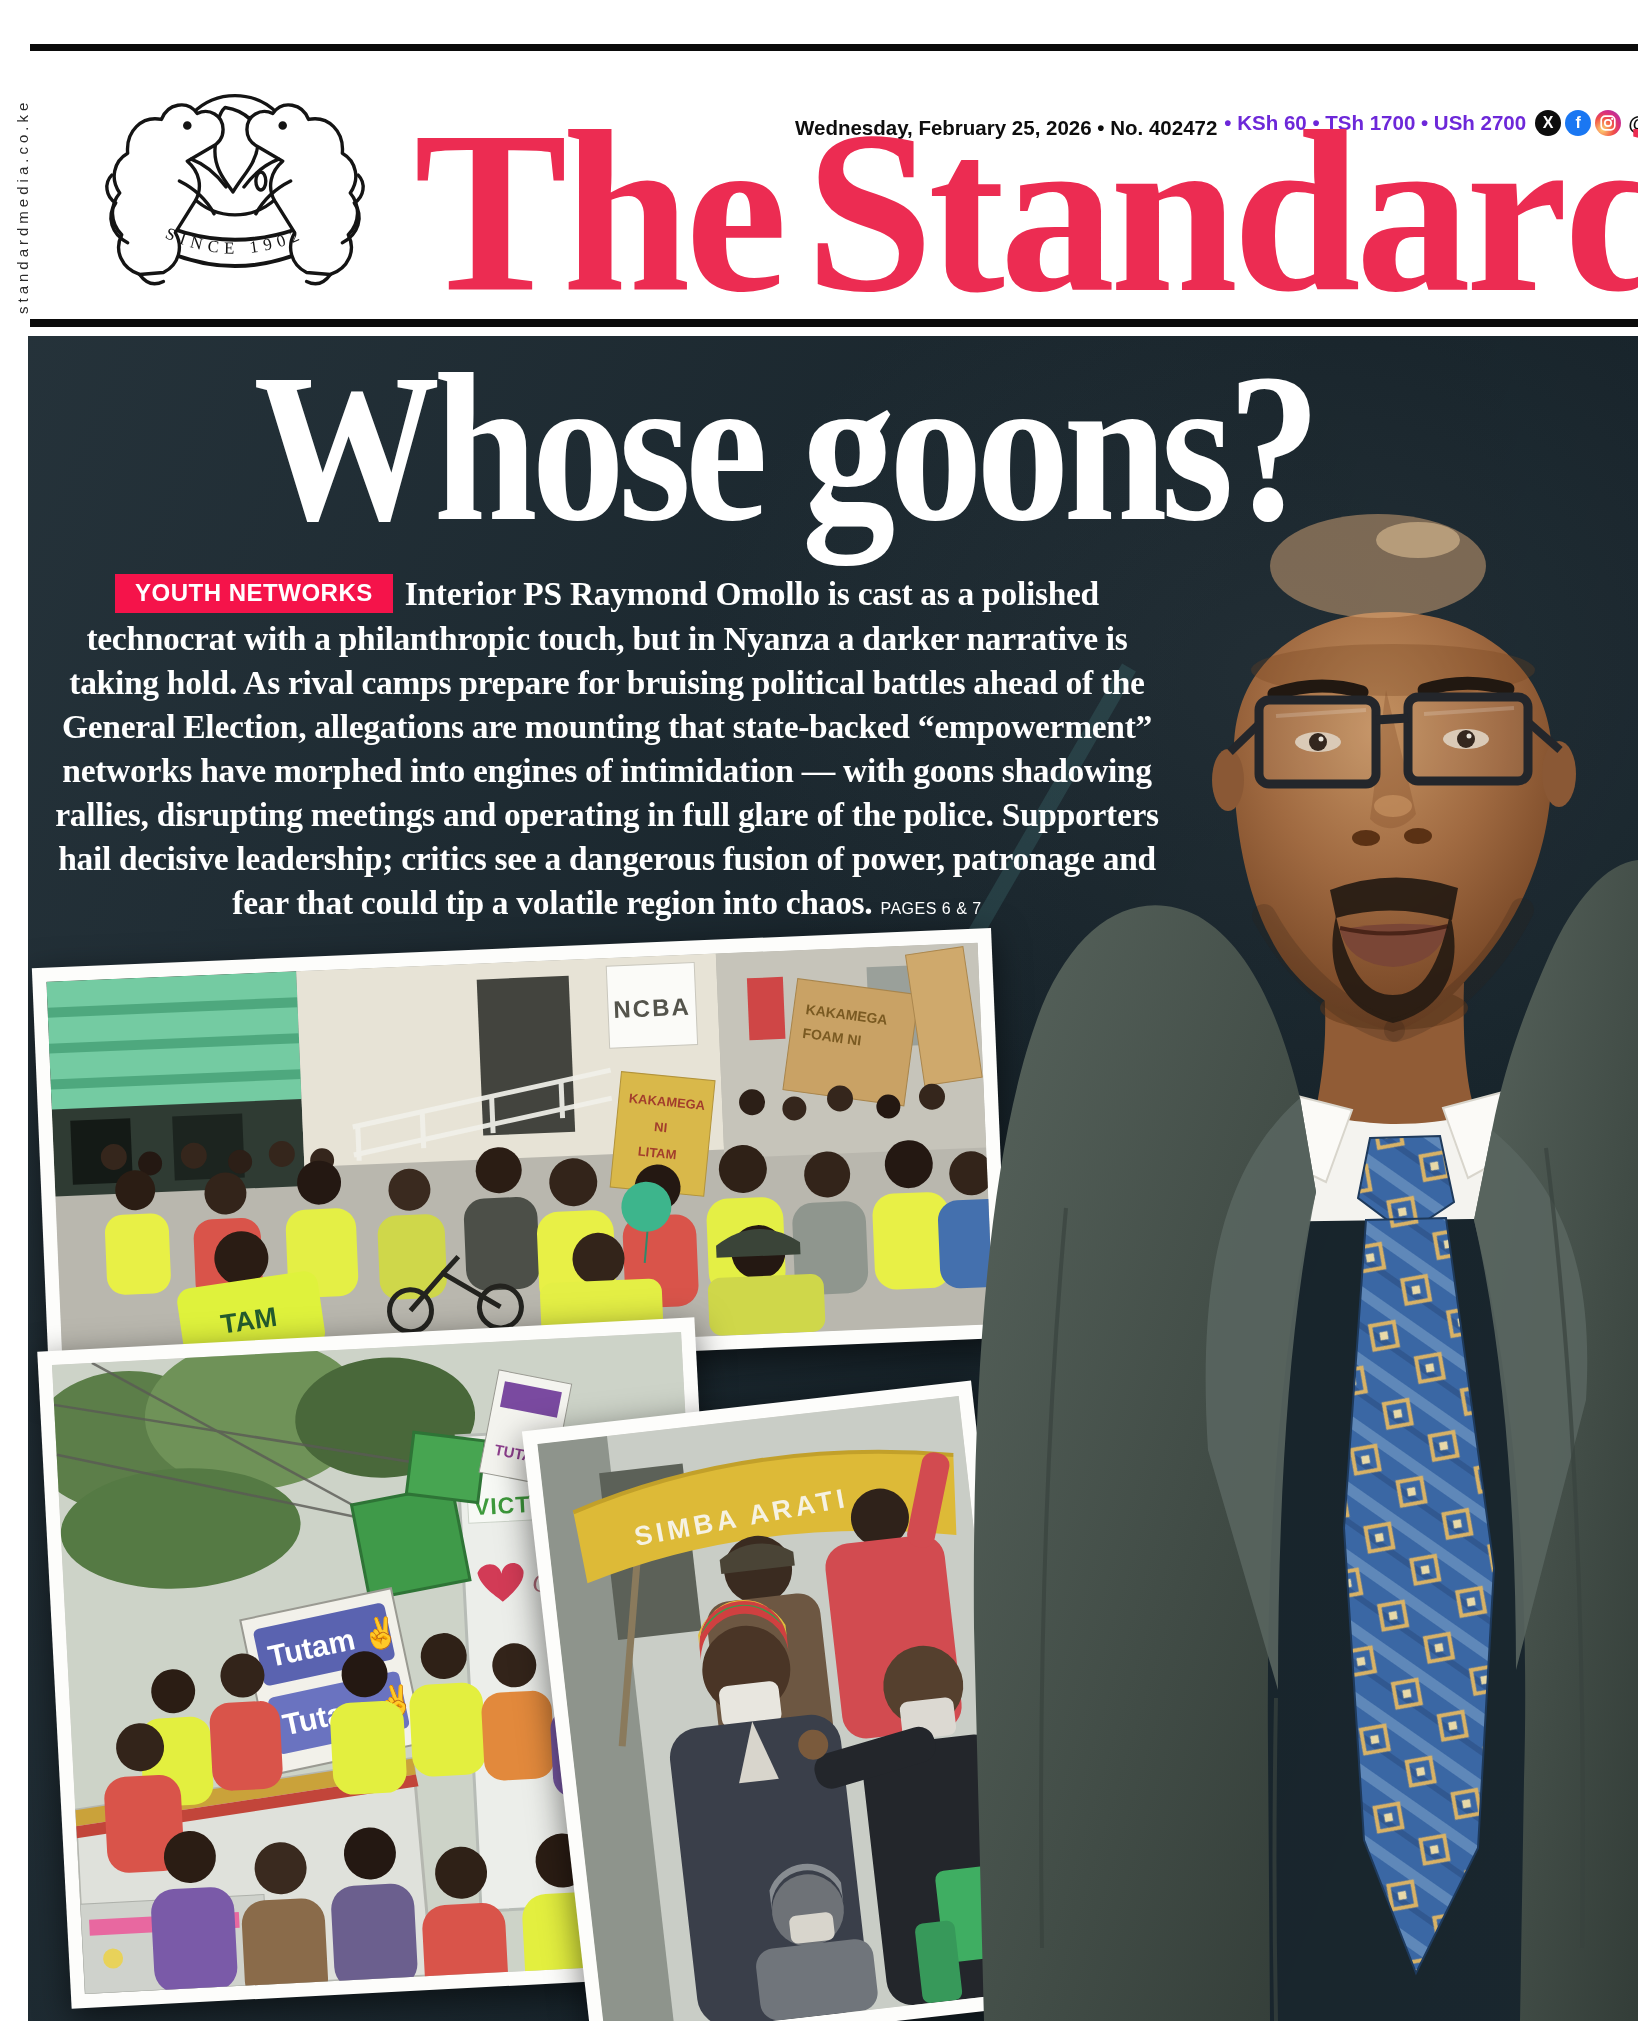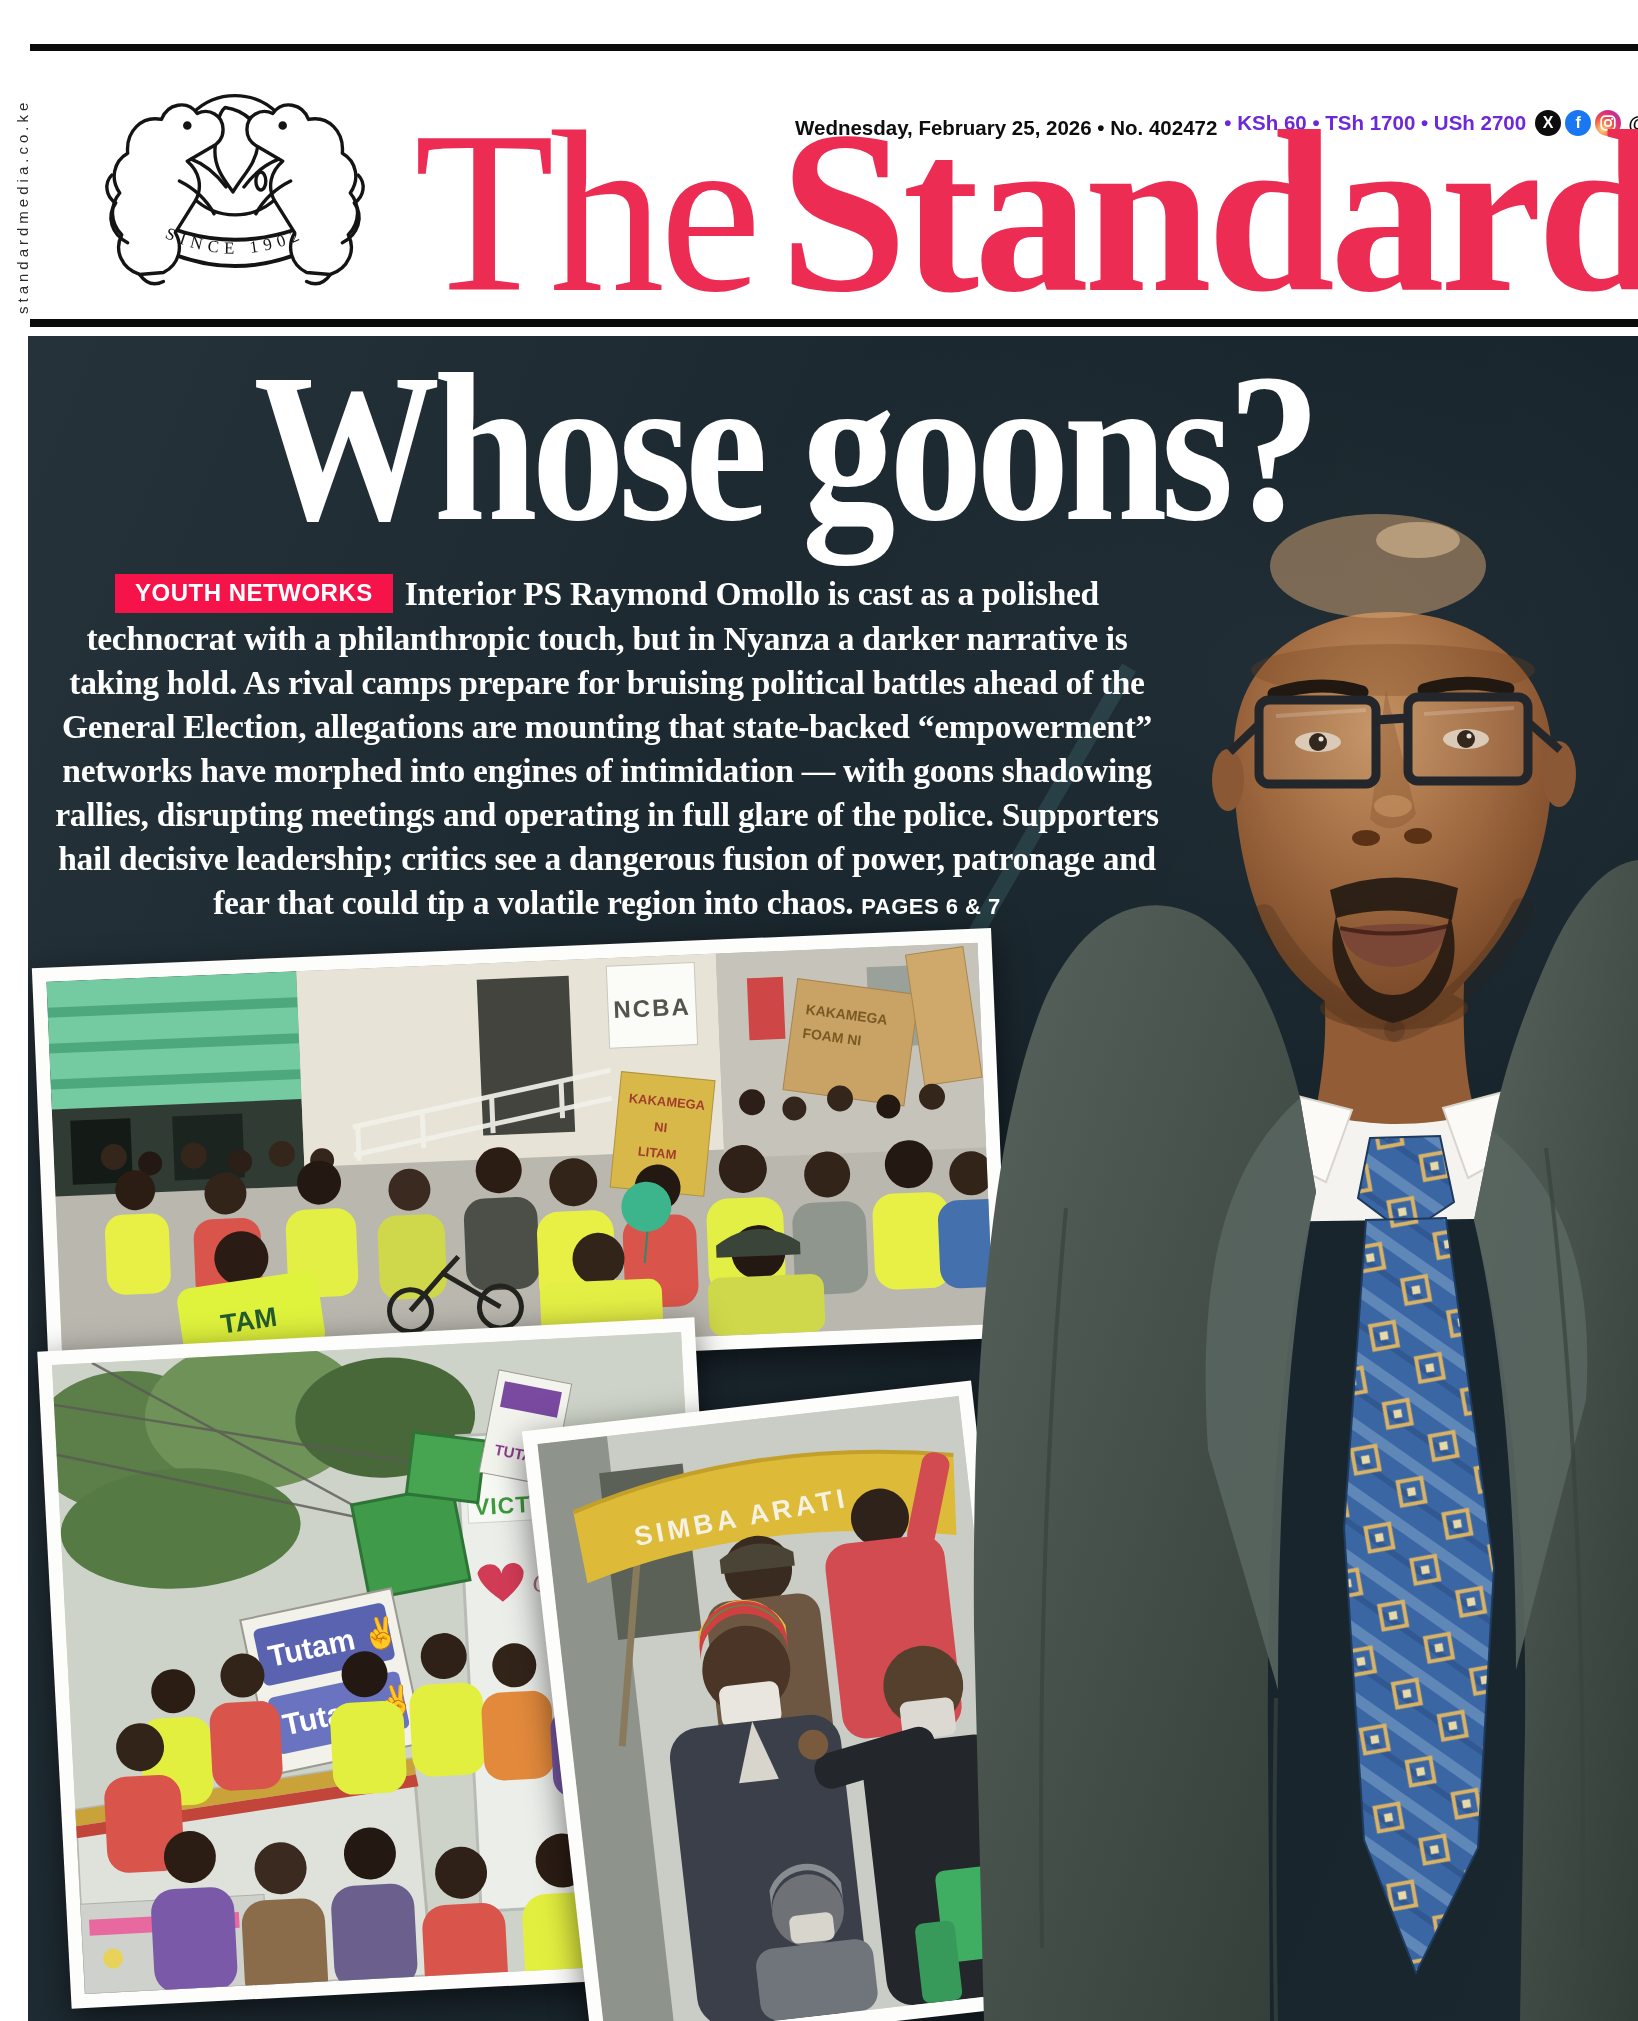--- a/index.html
+++ b/index.html
@@ -19,38 +19,38 @@
   .dateline .d-bold{font-weight:700;color:#0e0e0e;margin-top:11px;}
   .dateline .d-light{font-weight:600;color:#6d28d9;}
   .soc{display:inline-flex;gap:4px;align-items:center;margin-left:2px;}
   .soc .ic{width:26px;height:26px;border-radius:50%;display:inline-flex;align-items:center;justify-content:center;
     font-family:"Liberation Sans",sans-serif;font-weight:700;color:#fff;font-size:16px;}
   .ic-x{background:#0d0d0d;}
   .ic-fb{background:#1a77f2;font-family:"Liberation Serif",serif;font-size:19px;}
   .ic-ig{background:radial-gradient(circle at 28% 75%,#fed373 0%,#f15245 42%,#d92e7f 65%,#9b36b7 95%);}
   .handle{font-weight:700;font-size:21px;color:#0d0d0d;font-family:"Liberation Sans",sans-serif;}
   .masthead{left:414px;top:104px;font-size:230px;line-height:.95;letter-spacing:-5px;color:#ec2c52;white-space:nowrap;}
-  .masthead .mh-light{font-weight:400;margin-right:.1em;}
+  .masthead .mh-light{font-weight:700;margin-right:.1em;}
   .masthead .mh-bold{font-weight:700;}
 
   
   .cover{left:28px;top:336px;right:0;bottom:0;
     background:
       linear-gradient(112deg, rgba(255,255,255,.045) 0%, rgba(0,0,0,.14) 58%, rgba(0,0,0,.05) 100%),
       radial-gradient(950px 720px at 78% 20%, #27353d 0%, rgba(39,53,61,0) 62%),
       #1b2931;
     overflow:hidden;}
   .streak{left:938px;top:290px;width:16px;height:620px;background:#3e6f72;opacity:.32;transform:rotate(30deg);}
   .headline{left:0;top:6px;width:1512px;text-align:center;color:#fff;font-weight:700;
     font-size:212px;line-height:1;letter-spacing:-7px;transform:scaleX(.88);transform-origin:50% 0;z-index:8;}
   .deck{left:18px;top:236px;width:1122px;text-align:center;color:#fff;font-weight:700;
     font-size:33.5px;line-height:1.31;letter-spacing:-.3px;z-index:8;}
   .kicker{display:inline-block;background:#f5134a;color:#fff;font-family:"Liberation Sans",sans-serif;
     font-weight:700;font-size:24px;letter-spacing:.5px;padding:3px 20px 5px;position:relative;top:-4px;margin-right:12px;}
-  .pages{font-family:"Liberation Sans",sans-serif;font-weight:700;font-size:22px;letter-spacing:.5px;margin-left:8px;}
+  .pages{font-family:"Liberation Sans",sans-serif;font-weight:400;font-size:16px;letter-spacing:.5px;margin-left:8px;}
 
   .photo{background:#fdfdfb;box-shadow:0 10px 34px rgba(0,0,0,.55);padding:14px;}
   .photo svg{display:block;background:#cfcfc8;}
   .photo1{left:12px;top:612px;transform:rotate(-2.4deg);z-index:4;}
   .photo2{left:26px;top:998px;transform:rotate(-3deg);z-index:5;}
   .photo3{left:528px;top:1068px;transform:rotate(-6.5deg);z-index:6;}
   .portrait{right:0;top:112px;width:692px;height:1573px;z-index:7;}
 </style>
 </head>
 <body>

